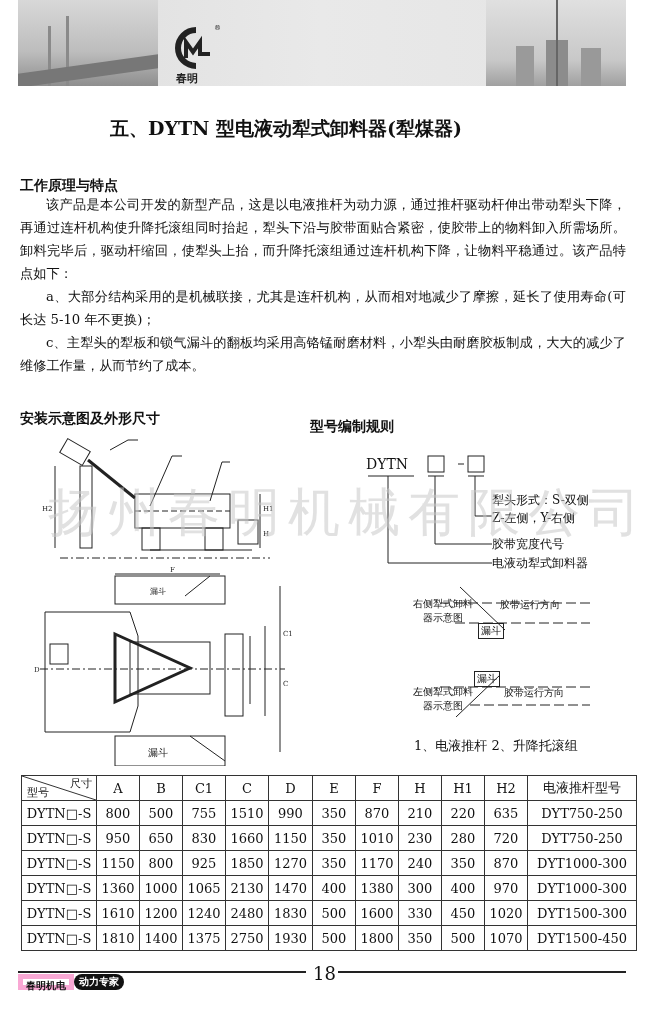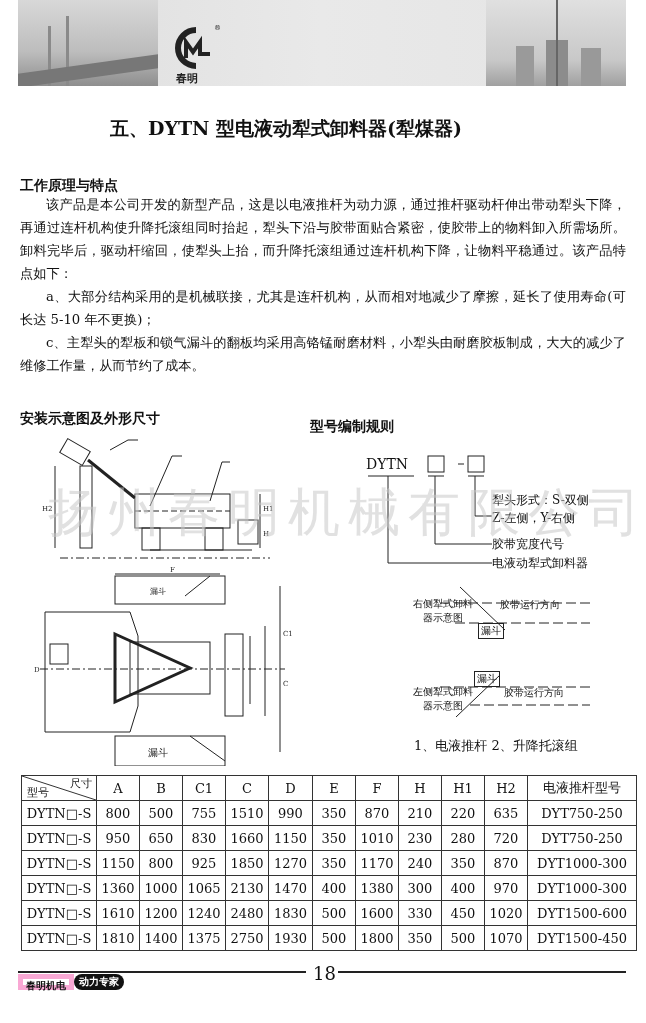--- a/index.html
+++ b/index.html
@@ -245,21 +245,21 @@
         <td>1610</td>
         <td>1200</td>
         <td>1240</td>
         <td>2480</td>
         <td>1830</td>
         <td>500</td>
         <td>1600</td>
         <td>330</td>
         <td>450</td>
         <td>1020</td>
-        <td>DYT1500-600</td>
+        <td>DYT1500-300</td>
   </tr>
   <tr>
     <td>DYTN□-S</td>
         <td>1810</td>
         <td>1400</td>
         <td>1375</td>
         <td>2750</td>
         <td>1930</td>
         <td>500</td>
         <td>1800</td>

